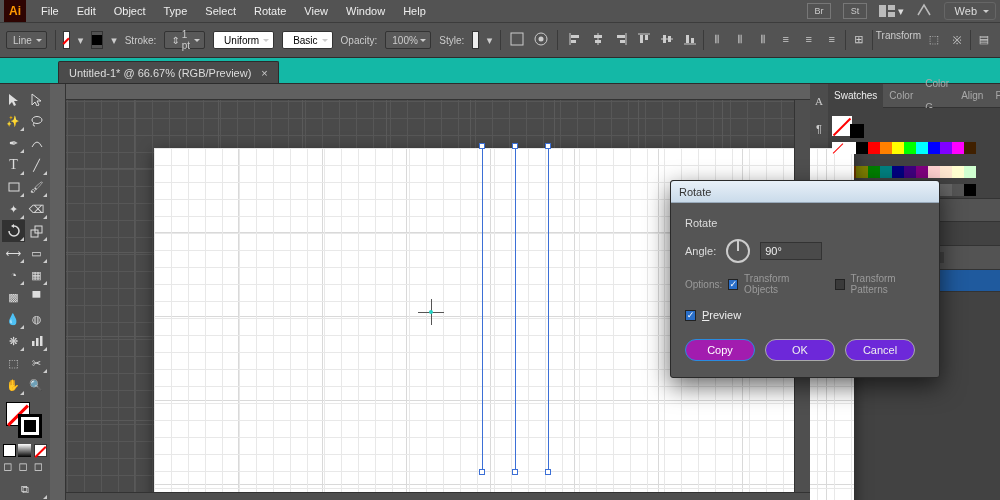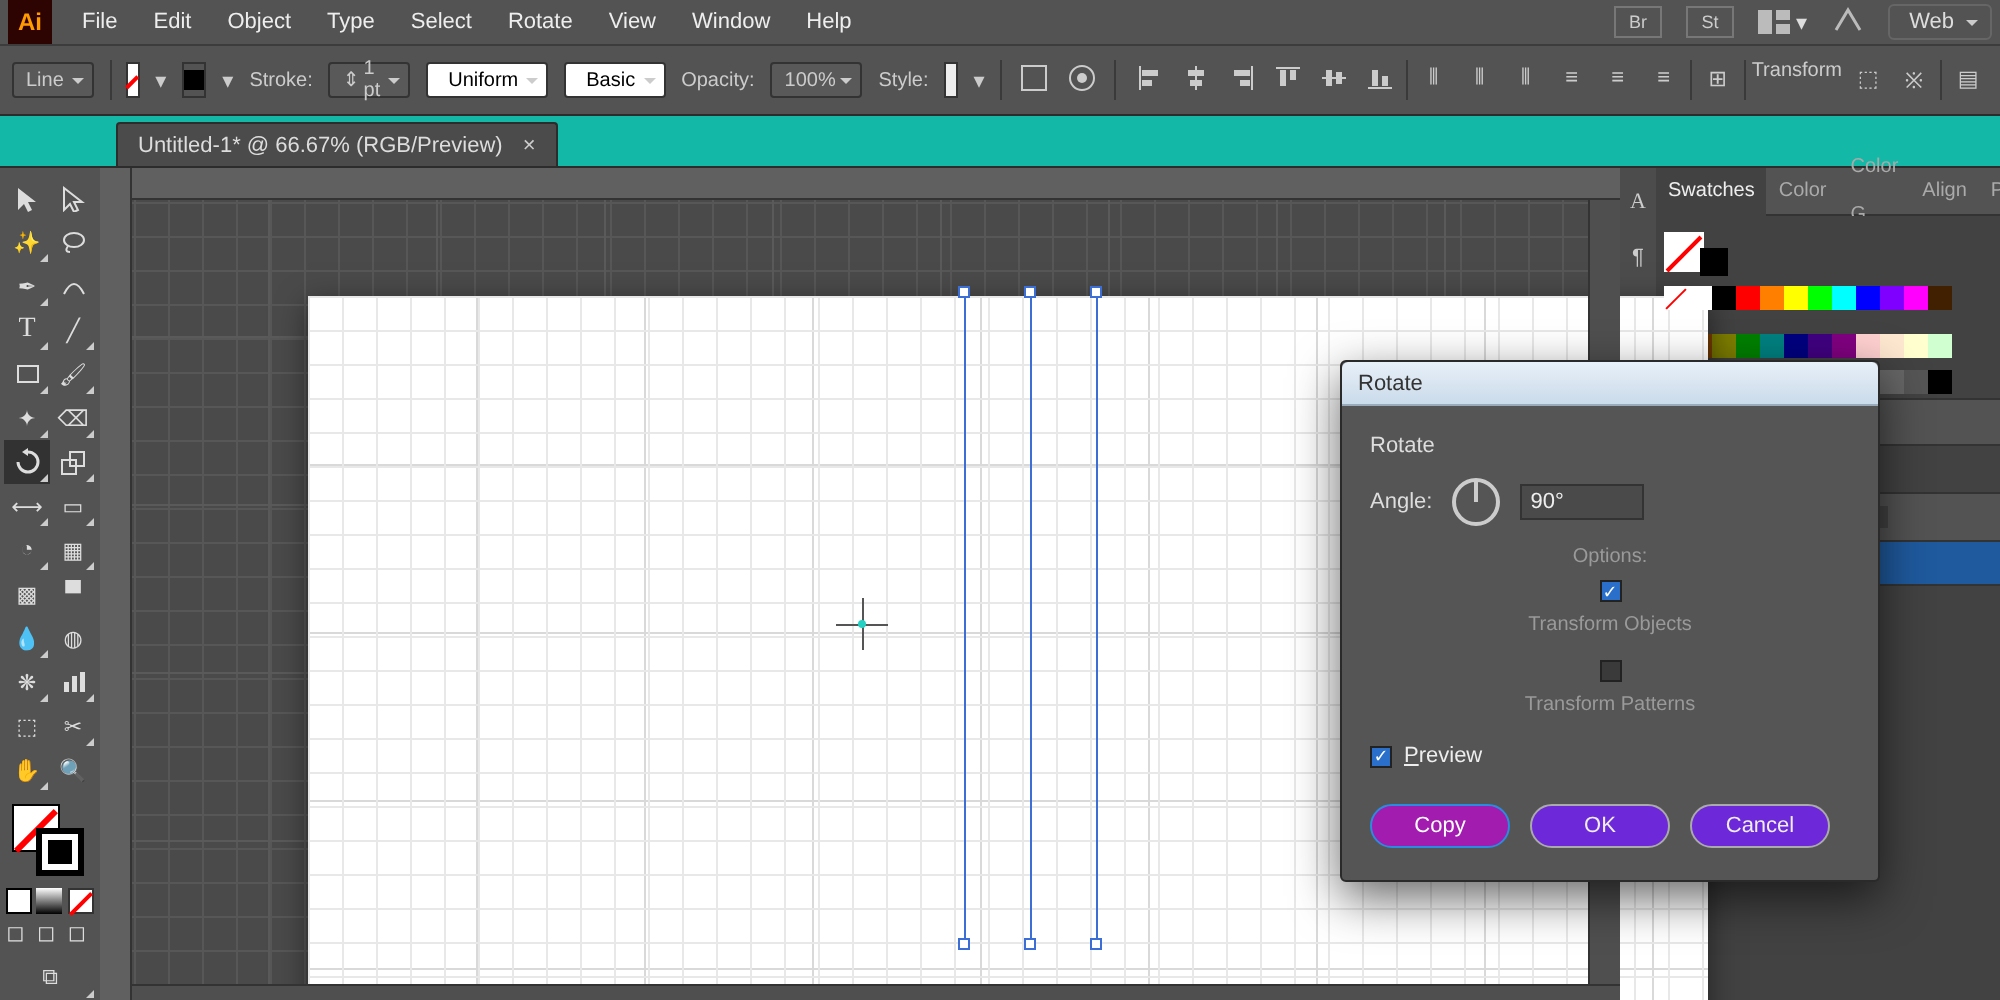--- a/index.html
+++ b/index.html
@@ -99,21 +99,21 @@
 
 
 .dialog{position:absolute;left:670px;top:180px;width:270px;background:#555;border:1px solid #2a2a2a;box-shadow:0 8px 24px rgba(0,0,0,.6);border-radius:3px;}
 .dlg-tb{height:22px;background:linear-gradient(#e8f0f8,#cadbea);color:#333;font-size:11px;display:flex;align-items:center;padding:0 8px;border-radius:3px 3px 0 0;border-bottom:1px solid #9ab;}
 .dlg-body{padding:14px 14px 6px;}
 .dlg-sec{color:#ddd;font-size:11px;margin-bottom:10px;}
 .dlg-row{display:flex;align-items:center;gap:10px;margin:10px 0;}
 .dial{width:24px;height:24px;border:2px solid #ccc;border-radius:50%;position:relative;}
 .dial:before{content:"";position:absolute;left:50%;top:-1px;width:2px;height:11px;background:#ccc;transform:translateX(-50%);}
 .ang-in{width:62px;height:18px;background:#4a4a4a;border:1px solid #333;color:#eee;padding:0 4px;font-size:11px;}
-.opt-row{color:#9a9a9a;font-size:10px;display:flex;align-items:center;gap:6px;flex-direction:column;}
+.opt-row{color:#9a9a9a;font-size:10px;display:flex;align-items:center;gap:6px;}
 .chk{width:11px;height:11px;background:#3a3a3a;border:1px solid #222;display:inline-flex;align-items:center;justify-content:center;}
 .chk.on{background:#2a6fc9;color:#fff;font-size:9px;}
 .prev-row{display:flex;align-items:center;gap:6px;margin-top:14px;color:#eee;font-size:11px;}
 .dlg-btns{display:flex;gap:10px;padding:12px 14px 16px;justify-content:flex-start;}
 .btn{flex:0 0 auto;min-width:70px;height:22px;border:1px solid #aaa;border-radius:11px;background:#6d28d9;color:#eee;display:flex;align-items:center;justify-content:center;font-size:11px;}
 .btn.primary{background:#a21caf;border-color:#2a8ce0;color:#fff;}
 .u{text-decoration:underline;}
 </style>
 </head>
 <body>

